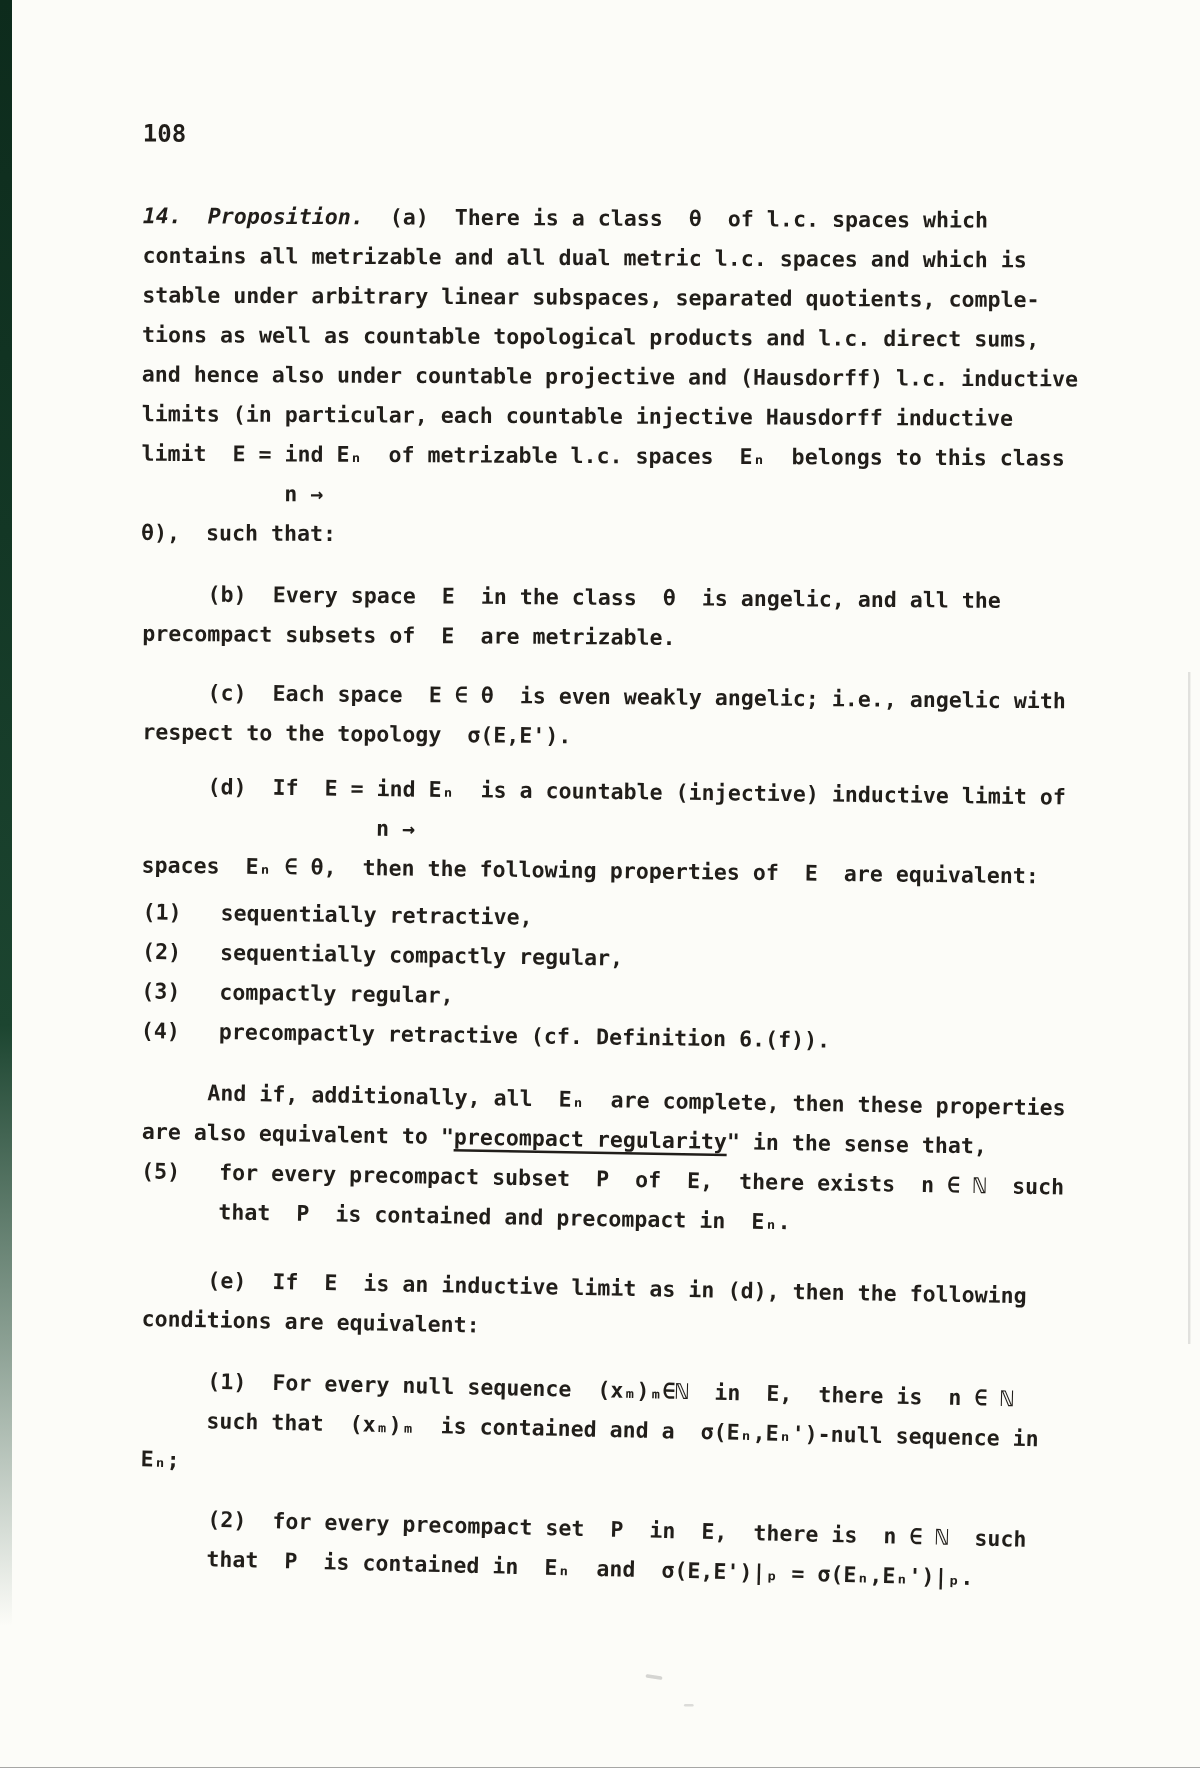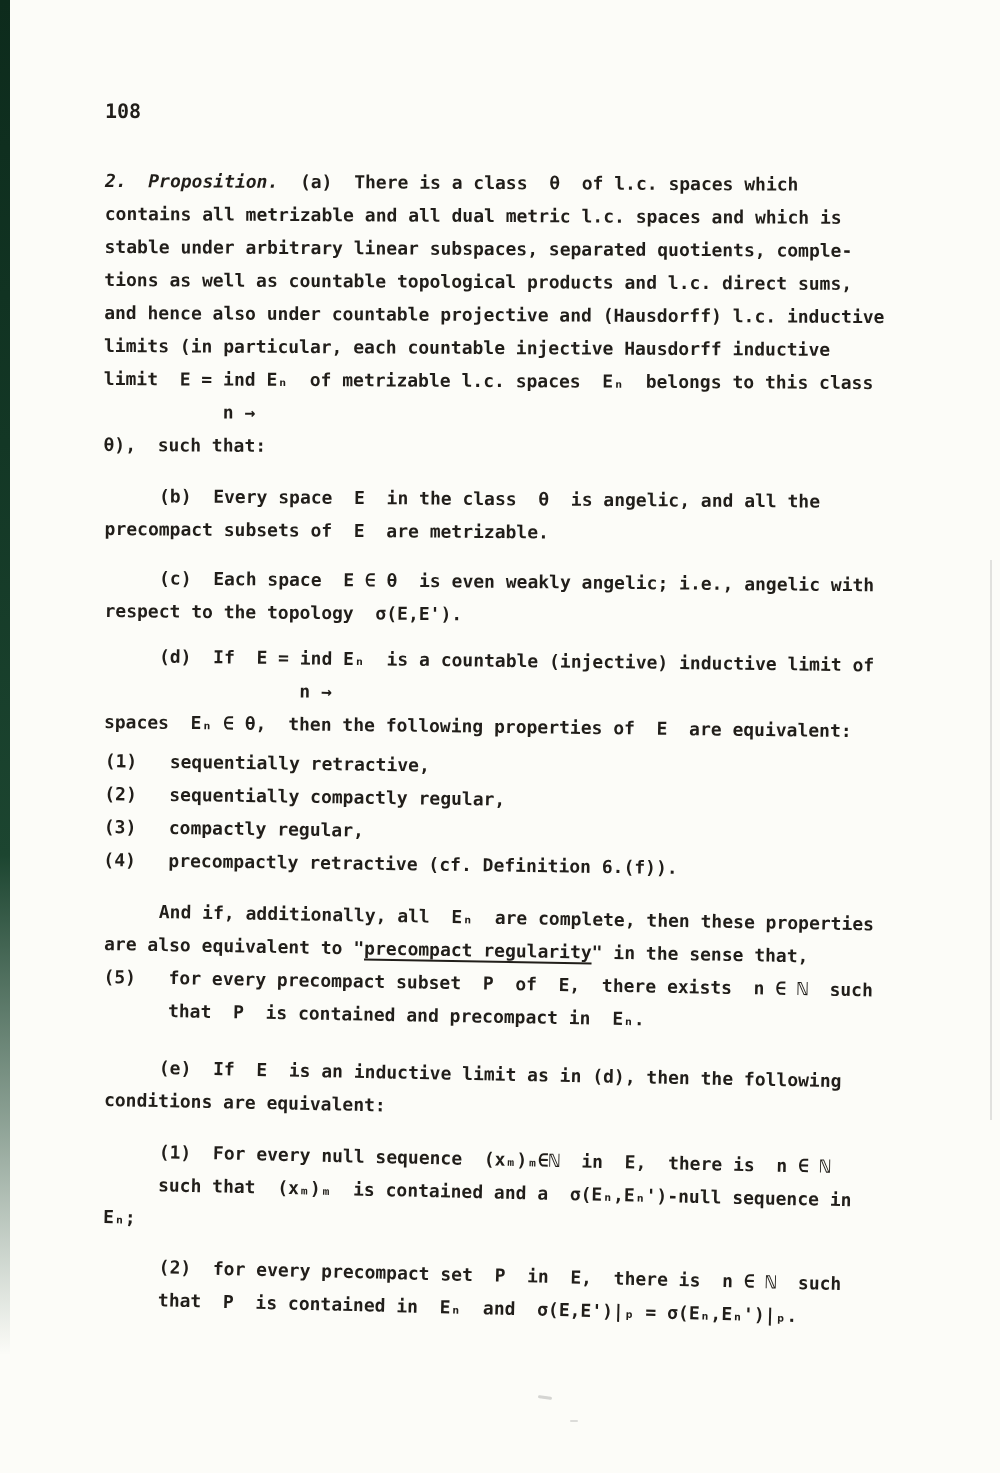--- a/index.html
+++ b/index.html
@@ -12,21 +12,21 @@
     font-family:"DejaVu Sans Mono","DejaVu Sans",monospace;
     color:#211e1a;
   }
   
   .gutter {
     position:absolute; left:0; top:0; width:10px; height:100%;
     background:linear-gradient(180deg,
       #0d2b1c 0%, #133725 30%, #1c4530 58%,
       rgba(28,69,48,0.5) 76%, rgba(28,69,48,0) 92%);
   }
-  .content { position:absolute; left:105px; top:95px; width:840px; }
+  .content { position:absolute; left:119px; top:95px; width:840px; }
   .pagenum {
     font-size:20px; font-weight:bold; line-height:33px;
     margin-bottom:36px; transform:rotate(0.15deg); transform-origin:0 0;
   }
   .para {
     white-space:pre;
     font-size:18px;
     line-height:33px;
     font-weight:bold;
     transform-origin:0 0;
@@ -72,21 +72,21 @@
 <body>
 
 <div class="page">
 
   <div class="gutter"></div>
 
   <div class="content">
 
     <div class="pagenum">108</div>
 
-    <div class="para r1 mb-a"><span class="ital">2.  Proposition.</span><span>  (a)  There is a class  θ  of l.c. spaces which
+    <div class="para r1 mb-a"><span class="ital">14.  Proposition.</span><span>  (a)  There is a class  θ  of l.c. spaces which
 contains all metrizable and all dual metric l.c. spaces and which is
 stable under arbitrary linear subspaces, separated quotients, comple-
 tions as well as countable topological products and l.c. direct sums,
 and hence also under countable projective and (Hausdorff) l.c. inductive
 limits (in particular, each countable injective Hausdorff inductive
 limit  E = ind Eₙ  of metrizable l.c. spaces  Eₙ  belongs to this class
            n →
 θ),  such that:</span></div>
 
     <div class="para r2 mb-b">     (b)  Every space  E  in the class  θ  is angelic, and all the

